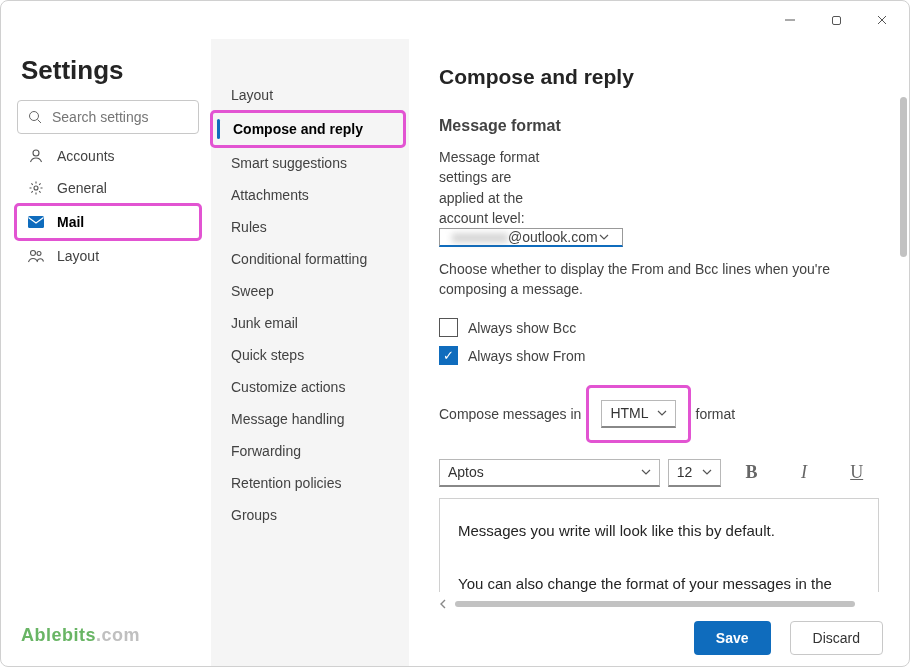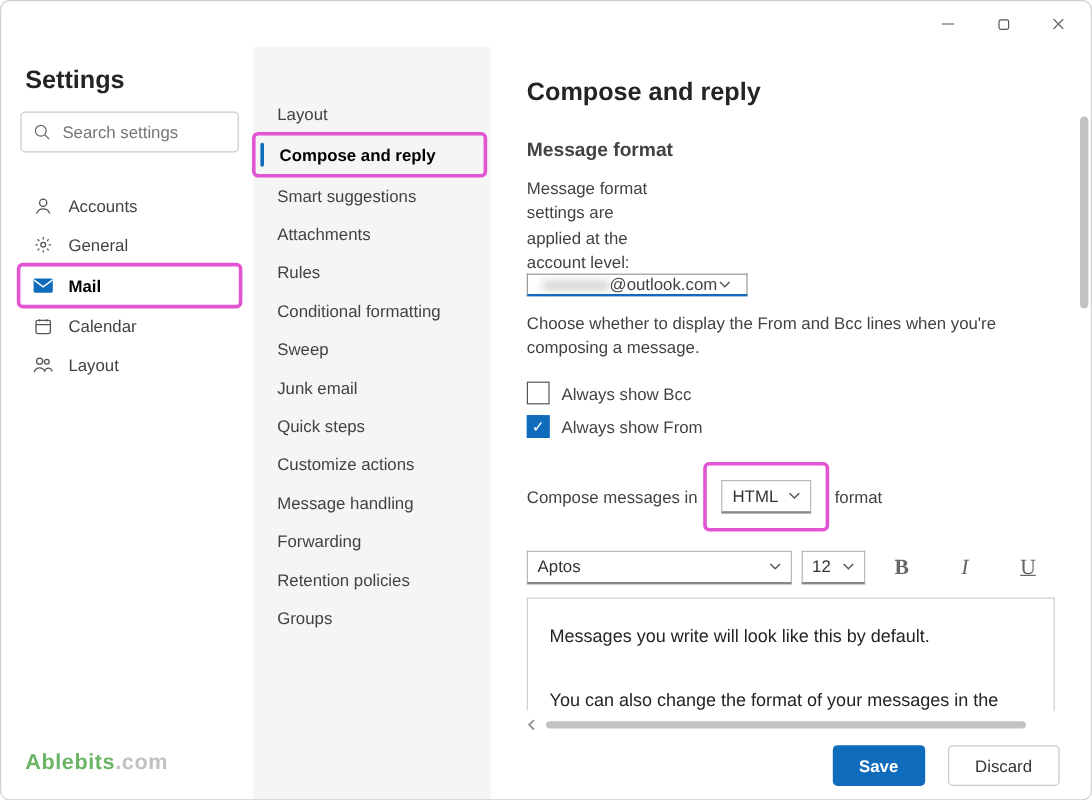--- a/index.html
+++ b/index.html
@@ -43,32 +43,32 @@
     overflow: hidden;
   }
   
   .sidebar1 {
     width: 210px;
     padding: 10px 12px 10px 16px;
     display: flex;
     flex-direction: column;
   }
   .settings-h {
-    font-size: 21px;
+    font-size: 26px;
     font-weight: 700;
     margin: 6px 0 14px 4px;
   }
   .search-wrap {
     border: 1px solid #c8c8c8;
     border-radius: 4px;
     height: 34px;
     display: flex;
     align-items: center;
     padding: 0 10px;
-    margin-bottom: 29px;
+    margin-bottom: 6px;
   }
   .search-wrap .sicon { color:#666; margin-right:10px; font-size:14px; }
   .search-wrap input {
     border: none;
     outline: none;
     font-size: 14px;
     width: 100%;
     color:#424242;
   }
   .nav-item {
@@ -358,31 +358,20 @@
       <div class="mail-highlight" style="margin:2px 0;">
         <div class="nav-item selected">
           <span class="nicon">
             <svg width="18" height="14" viewBox="0 0 18 14">
                 <rect x="1" y="1" width="16" height="12" rx="1.5" fill="#0f6cbd"></rect>
                 <path d="M1.5 2.5L9 8l7.5-5.5" fill="none" stroke="#fff" stroke-width="1.2"></path>
               </svg>
           </span>
           <span>Mail</span>
         </div>
-      </div>
-      <div class="nav-item">
-        <span class="nicon">
-          <svg width="16" height="16" viewBox="0 0 16 16">
-              <rect x="2" y="3" width="12" height="11" rx="1.5" fill="none" stroke="currentColor" stroke-width="1.1"></rect>
-              <line x1="2" y1="6.5" x2="14" y2="6.5" stroke="currentColor" stroke-width="1.1"></line>
-              <line x1="5" y1="2" x2="5" y2="4" stroke="currentColor" stroke-width="1.1"></line>
-              <line x1="11" y1="2" x2="11" y2="4" stroke="currentColor" stroke-width="1.1"></line>
-            </svg>
-        </span>
-        <span>Calendar</span>
       </div>
       <div class="nav-item">
         <span class="nicon">
           <svg width="18" height="16" viewBox="0 0 18 16">
               <circle cx="6" cy="5" r="2.5" fill="none" stroke="currentColor" stroke-width="1.1"></circle>
               <circle cx="12" cy="5.5" r="2" fill="none" stroke="currentColor" stroke-width="1.1"></circle>
               <path d="M1.5 14c.8-2.5 2.5-3.5 4.5-3.5s3.7 1 4.5 3.5M10 13.5c.6-2 2-2.8 3.5-2.8s2.4.8 3 2.8" fill="none" stroke="currentColor" stroke-width="1.1"></path>
             </svg>
         </span>
         <span>Layout</span>

